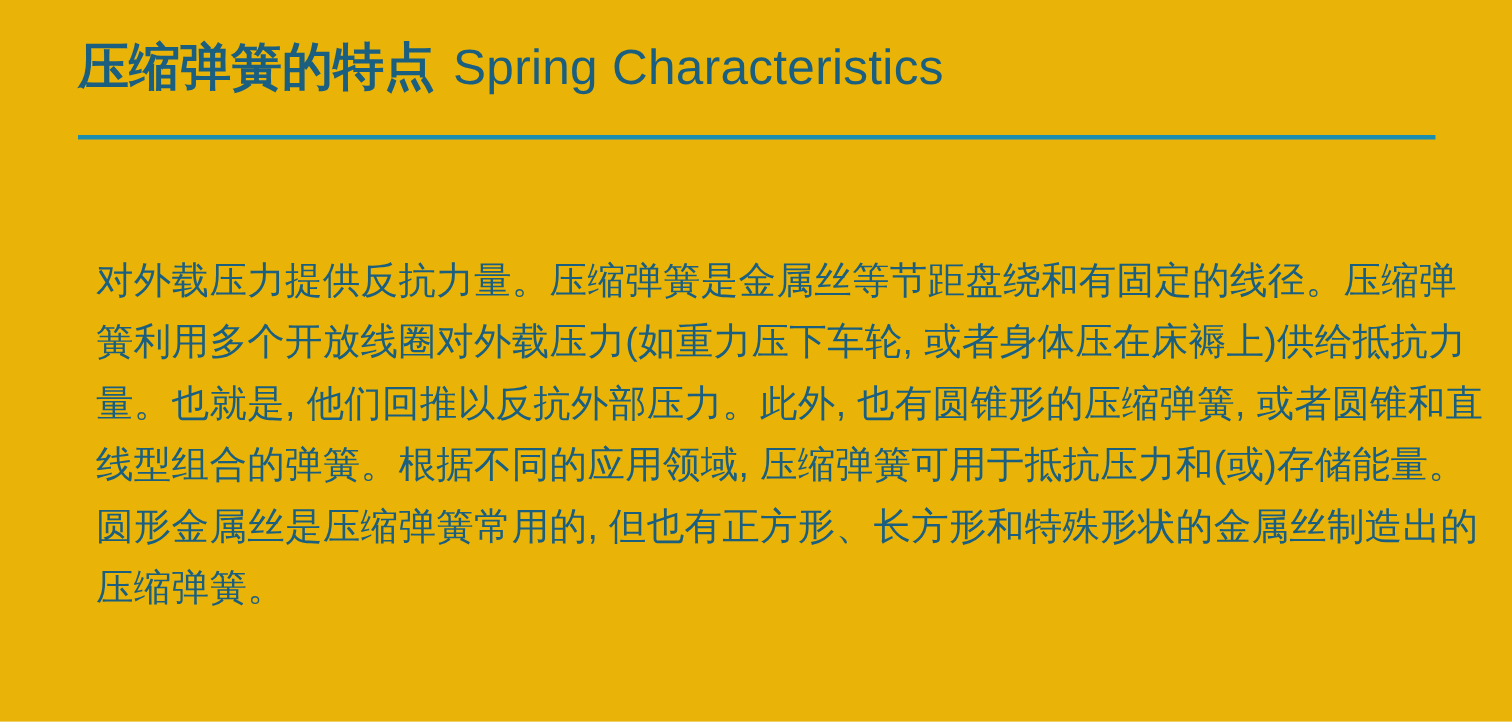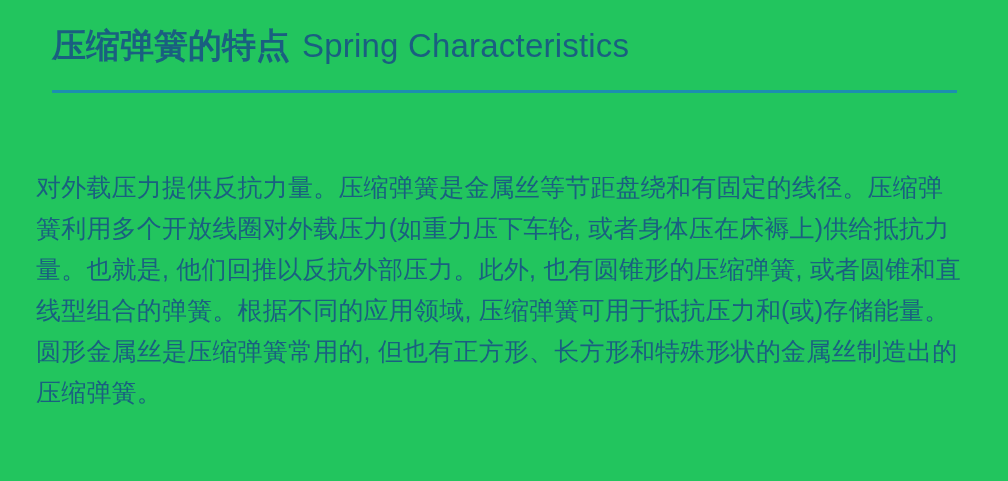--- a/index.html
+++ b/index.html
@@ -10,21 +10,21 @@
   body {
     width: 1008px;
     height: 481px;
     font-family: "Liberation Sans", sans-serif;
     overflow: hidden;
   }
   .page {
     position: relative;
     width: 1008px;
     height: 481px;
-    background: #22c55e;
+    background: #eab308;
     box-sizing: border-box;
   }
   .heading-block {
     position: absolute;
     left: 52px;
     top: 28px;
     width: 910px;
   }
   .heading-line {
     display: block;
@@ -47,21 +47,21 @@
   .rule {
     position: absolute;
     left: 52px;
     top: 90px;
     width: 905px;
     height: 3px;
     background: #1c8fb0;
   }
   .body-block {
     position: absolute;
-    left: 36px;
+    left: 64px;
     top: 142px;
     width: 925px;
   }
   .body-text {
     font-size: 25px;
     line-height: 41px;
     color: #1a5f80;
     text-align: left;
     letter-spacing: 0.2px;
     white-space: pre-wrap;

